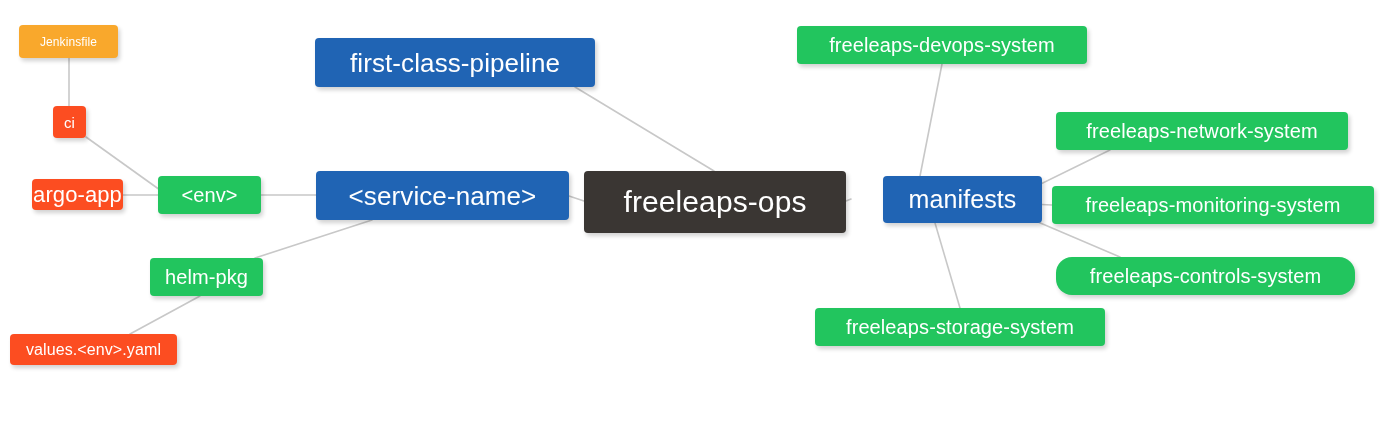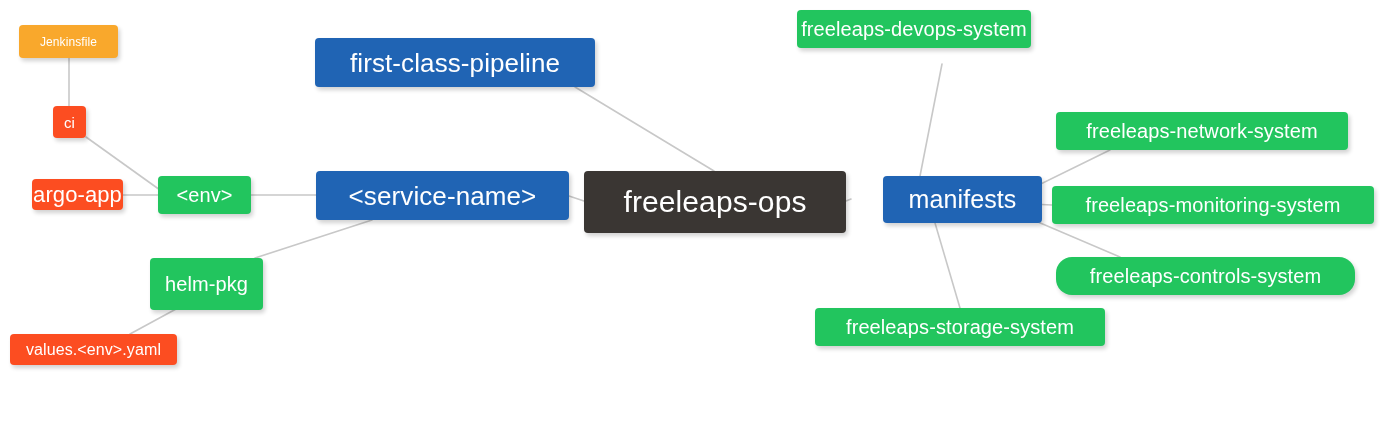--- a/index.html
+++ b/index.html
@@ -76,39 +76,39 @@
     </div>
     <div class="node blue" style="left: 316px; top: 171px; width: 253px; height: 49px; font-size: 26px;">
       <span>&lt;service-name&gt;</span>
     </div>
     <div class="node blue" style="left: 315px; top: 38px; width: 280px; height: 49px; font-size: 26px;">
       <span>first-class-pipeline</span>
     </div>
     <div class="node blue" style="left: 851px; top: 176px; width: 159px; height: 47px; font-size: 25px; margin-left: 32px;">
       <span>manifests</span>
     </div>
-    <div class="node green" style="left: 158px; top: 176px; width: 93px; height: 38px; font-size: 20px;">
+    <div class="node green" style="left: 158px; top: 176px; width: 103px; height: 38px; font-size: 20px;">
       <span>&lt;env&gt;</span>
     </div>
-    <div class="node green" style="left: 150px; top: 258px; width: 113px; height: 52px; font-size: 20px;">
+    <div class="node green" style="left: 150px; top: 258px; width: 113px; height: 38px; font-size: 20px;">
       <span>helm-pkg</span>
     </div>
     <div class="node red" style="left: 53px; top: 106px; width: 33px; height: 32px; font-size: 15px;">
       <span>ci</span>
     </div>
     <div class="node red" style="left: 32px; top: 179px; width: 91px; height: 31px; font-size: 22px;">
       <span>argo-app</span>
     </div>
     <div class="node red" style="left: 10px; top: 334px; width: 167px; height: 31px; font-size: 16px;">
       <span>values.&lt;env&gt;.yaml</span>
     </div>
     <div class="node orange" style="left: 19px; top: 25px; width: 99px; height: 33px; font-size: 12px;">
       <span>Jenkinsfile</span>
     </div>
-    <div class="node green" style="left: 797px; top: 10px; width: 234px; height: 38px; font-size: 20px;">
+    <div class="node green" style="left: 797px; top: 26px; width: 290px; height: 38px; font-size: 20px;">
       <span>freeleaps-devops-system</span>
     </div>
     <div class="node green" style="left: 1056px; top: 112px; width: 292px; height: 38px; font-size: 20px;">
       <span>freeleaps-network-system</span>
     </div>
     <div class="node green" style="left: 1052px; top: 186px; width: 322px; height: 38px; font-size: 20px;">
       <span>freeleaps-monitoring-system</span>
     </div>
     <div class="node green" style="left: 1056px; top: 257px; width: 299px; height: 38px; font-size: 20px; border-radius: 16px;">
       <span>freeleaps-controls-system</span>

